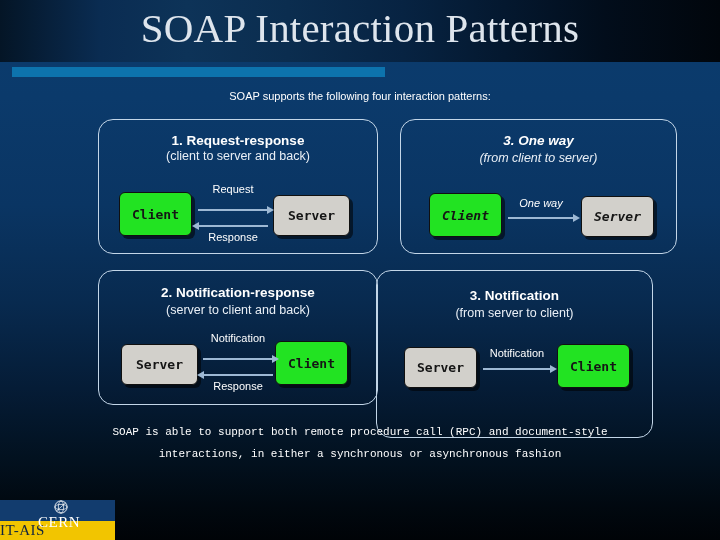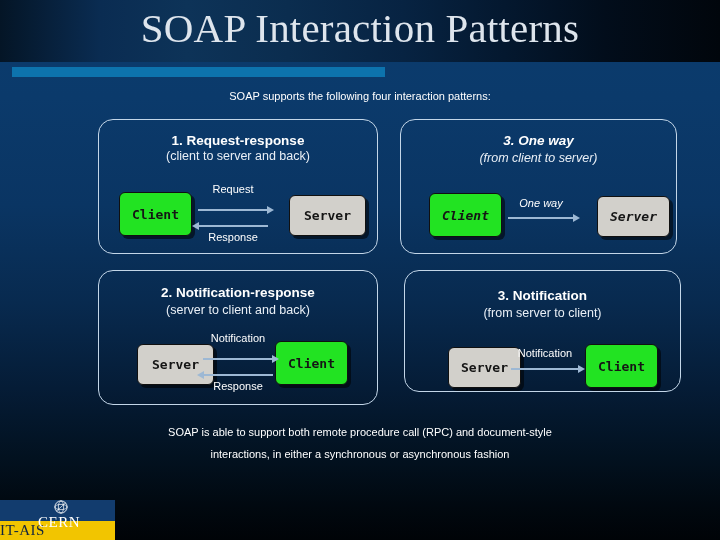--- a/index.html
+++ b/index.html
@@ -67,20 +67,21 @@
     text-align: center;
     white-space: nowrap;
   }
   #intro-text {
     left: 0; top: 87px; width: 720px;
   }
   #outro-text {
     left: 0; top: 421px; width: 720px;
     line-height: 22px;
     white-space: normal;
+    font-family: Liberation Mono, monospace;
   }
   
   .panel {
     position: absolute;
     border: 1.6px solid #c3d6e8;
     border-radius: 15px;
     box-sizing: border-box;
   }
   .panel-title {
     position: absolute;
@@ -108,21 +109,21 @@
     display: flex;
     align-items: center;
     justify-content: center;
     font-family: "DejaVu Sans Mono", "Liberation Mono", monospace;
     font-size: 13px;
     font-weight: bold;
     color: #151515;
     box-shadow: 3px 3px 0 rgba(0,0,0,0.55);
   }
   .node.green { background: #22e322; }
-  .node.gray  { background: #d2d0cb; margin-left: 16px; }
+  .node.gray  { background: #d2d0cb; }
 
   
   .arrow {
     position: absolute;
     height: 2px;
     background: #9db8d4;
   }
   .arrow .head {
     position: absolute;
     top: -3px;
@@ -234,21 +235,21 @@
     <div class="arrow-label" style="left:104px; top:61px; width:70px;">Notification</div>
     <div class="arrow right" style="left:104px; top:87px; width:70px;">
         <span class="head"></span>
       </div>
     <div class="arrow left" style="left:104px; top:103px; width:70px;">
         <span class="head"></span>
       </div>
     <div class="arrow-label" style="left:104px; top:109px; width:70px;">Response</div>
   </div>
 
-  <div class="panel" style="left:404px; top:270px; width:277px; height:122px;">
+  <div class="panel" style="left:376px; top:270px; width:277px; height:168px;">
     <div class="panel-title" style="top:17px;">3. Notification</div>
     <div class="panel-sub" style="top:35px;">(from server to client)</div>
 
     <div class="node gray" style="left:27px; top:76px; width:73px; height:41px;">Server</div>
     <div class="node green" style="left:180px; top:73px; width:73px; height:44px;">Client</div>
 
     <div class="arrow-label" style="left:105px; top:76px; width:70px;">Notification</div>
     <div class="arrow right" style="left:106px; top:97px; width:68px;">
         <span class="head"></span>
       </div>

